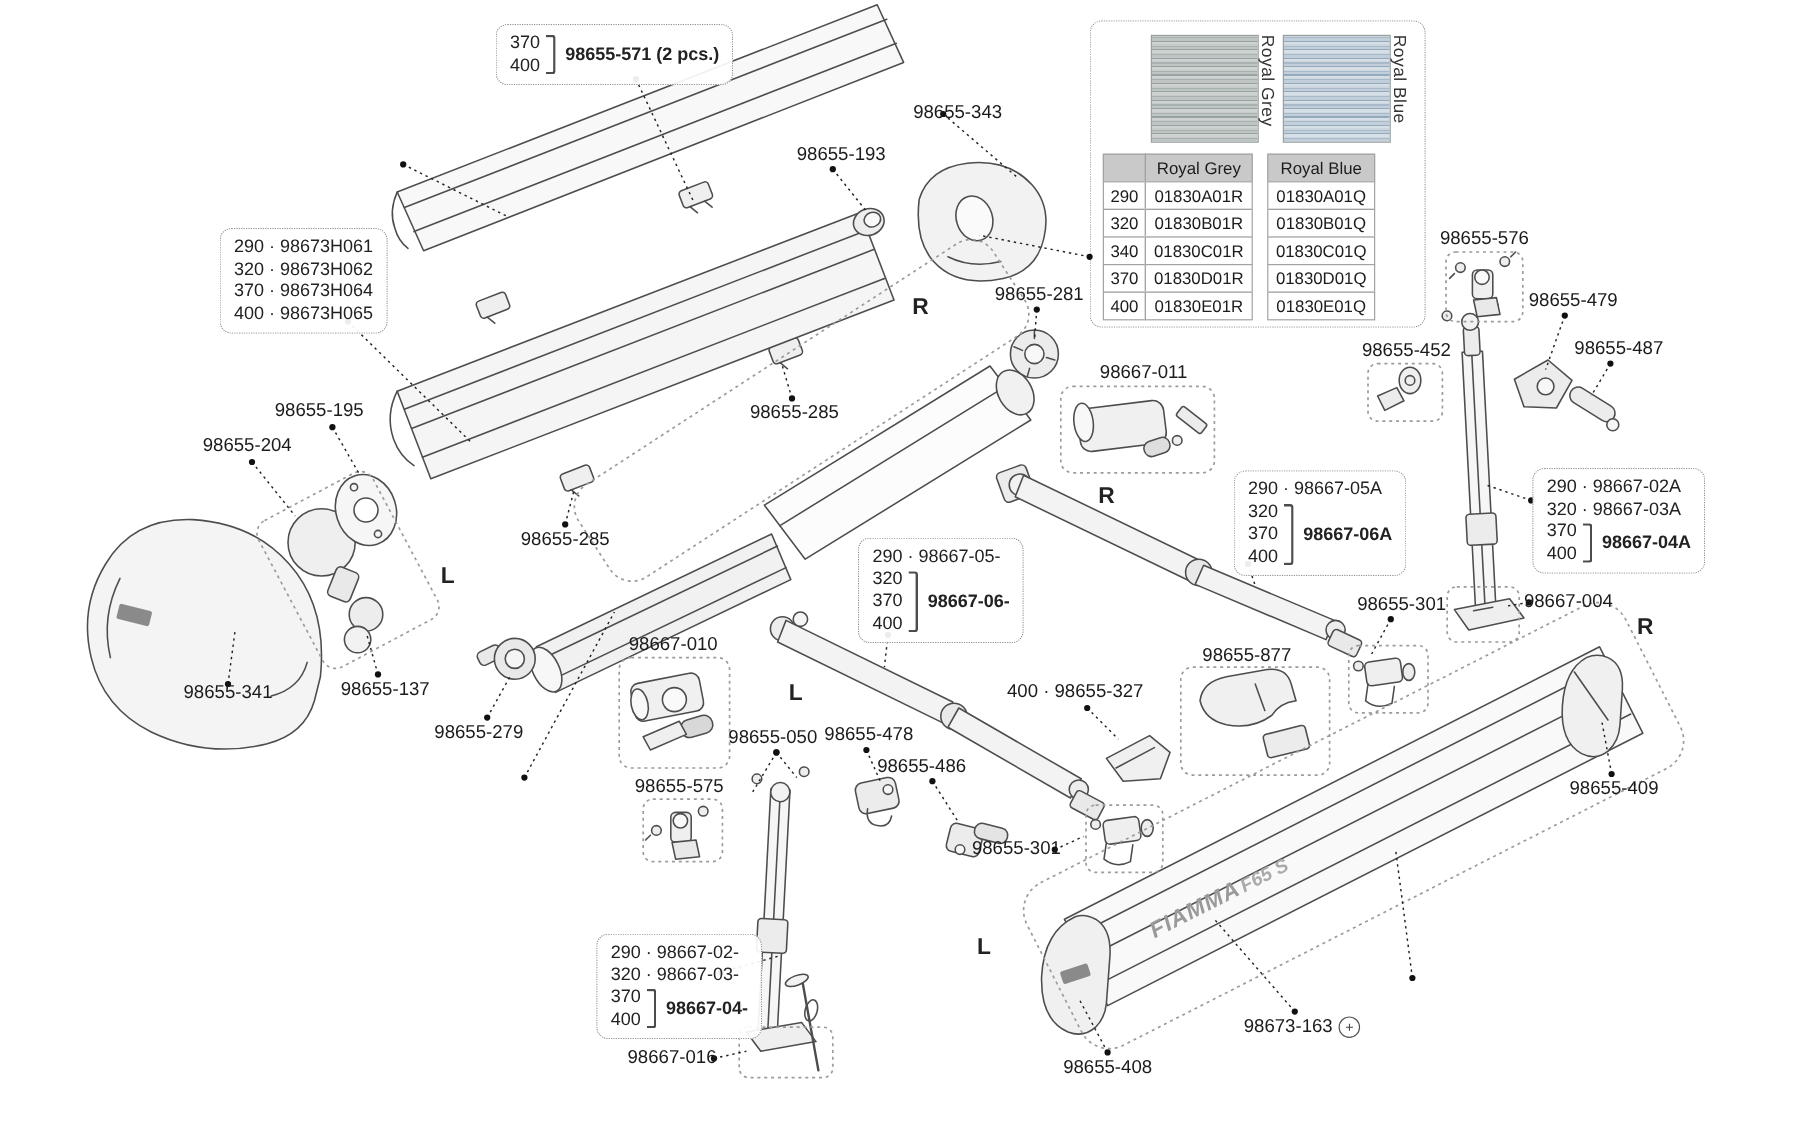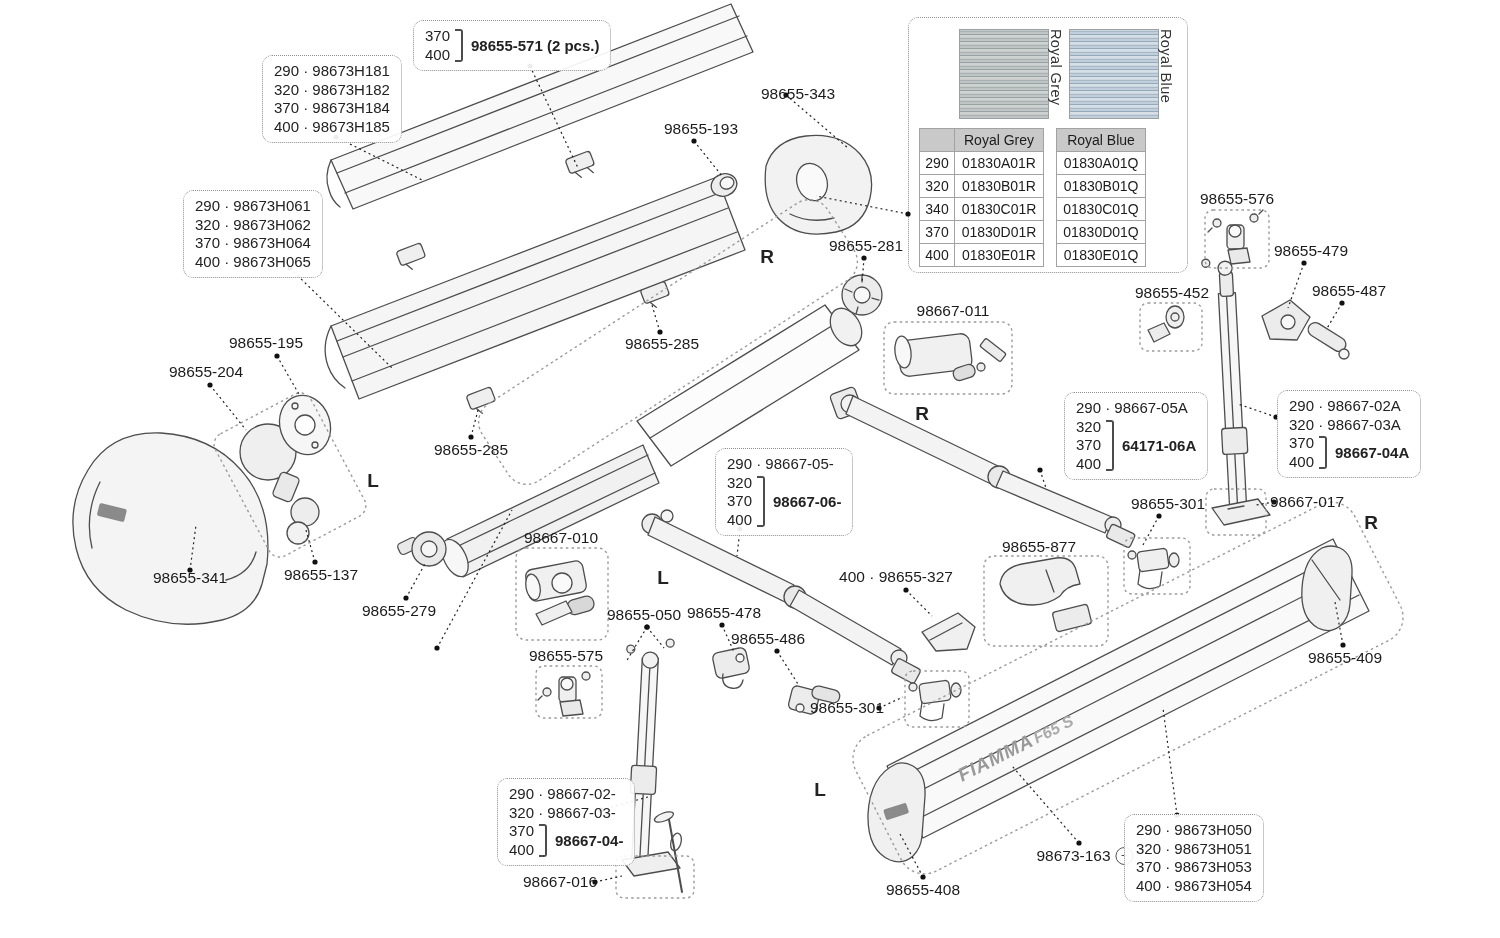--- a/index.html
+++ b/index.html
@@ -400,21 +400,21 @@
       <div class="plabel" style="left: 1039px; top: 547px;">
         <span>98655-877</span>
       </div>
       <div class="plabel" style="left: 847px; top: 708px;">
         <span>98655-301</span>
       </div>
       <div class="plabel" style="left: 1168px; top: 504px;">
         <span>98655-301</span>
       </div>
       <div class="plabel" style="left: 1307px; top: 502px;">
-        <span>98667-017</span>
+        <span>98667-004</span>
       </div>
       <div class="plabel" style="left: 644px; top: 615px;">
         <span>98655-050</span>
       </div>
       <div class="plabel" style="left: 724px; top: 613px;">
         <span>98655-478</span>
       </div>
       <div class="plabel" style="left: 768px; top: 639px;">
         <span>98655-486</span>
       </div>
@@ -439,55 +439,49 @@
       </div>
       <div class="lbox" style="left: 413px; top: 20px;">
         <div class="brow">
           <div class="sizes">
             <div>370</div>
             <div>400</div>
           </div>
           <div class="brace"></div>
           <div class="bpart">98655-571 (2 pcs.)</div>
         </div>
-      </div>
-      <div class="lbox" style="left: 262px; top: 55px;">
-        <div class="lrow">290 · 98673H181</div>
-        <div class="lrow">320 · 98673H182</div>
-        <div class="lrow">370 · 98673H184</div>
-        <div class="lrow">400 · 98673H185</div>
       </div>
       <div class="lbox" style="left: 183px; top: 190px;">
         <div class="lrow">290 · 98673H061</div>
         <div class="lrow">320 · 98673H062</div>
         <div class="lrow">370 · 98673H064</div>
         <div class="lrow">400 · 98673H065</div>
       </div>
       <div class="lbox" style="left: 715px; top: 448px;">
         <div class="lrow">290 · 98667-05-</div>
         <div class="brow">
           <div class="sizes">
             <div>320</div>
             <div>370</div>
             <div>400</div>
           </div>
           <div class="brace"></div>
           <div class="bpart">98667-06-</div>
         </div>
       </div>
-      <div class="lbox" style="left: 1064px; top: 392px;">
+      <div class="lbox" style="left: 1028px; top: 392px;">
         <div class="lrow">290 · 98667-05A</div>
         <div class="brow">
           <div class="sizes">
             <div>320</div>
             <div>370</div>
             <div>400</div>
           </div>
           <div class="brace"></div>
-          <div class="bpart">64171-06A</div>
+          <div class="bpart">98667-06A</div>
         </div>
       </div>
       <div class="lbox" style="left: 1277px; top: 390px;">
         <div class="lrow">290 · 98667-02A</div>
         <div class="lrow">320 · 98667-03A</div>
         <div class="brow">
           <div class="sizes">
             <div>370</div>
             <div>400</div>
           </div>
@@ -500,21 +494,15 @@
         <div class="lrow">320 · 98667-03-</div>
         <div class="brow">
           <div class="sizes">
             <div>370</div>
             <div>400</div>
           </div>
           <div class="brace"></div>
           <div class="bpart">98667-04-</div>
         </div>
       </div>
-      <div class="lbox" style="left: 1124px; top: 814px;">
-        <div class="lrow">290 · 98673H050</div>
-        <div class="lrow">320 · 98673H051</div>
-        <div class="lrow">370 · 98673H053</div>
-        <div class="lrow">400 · 98673H054</div>
-      </div>
     </div>
 
 </div>
 
 </body></html>

